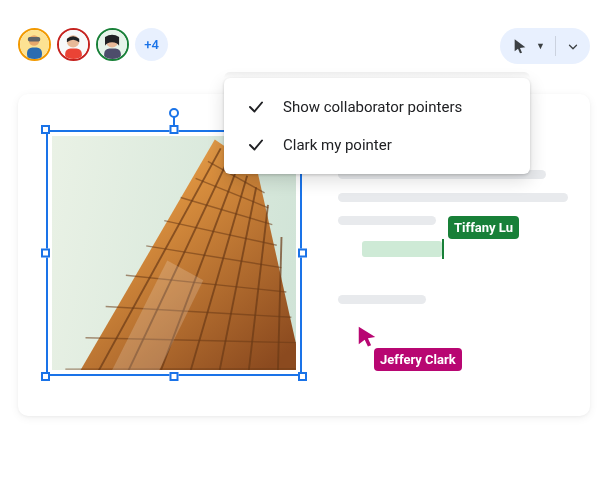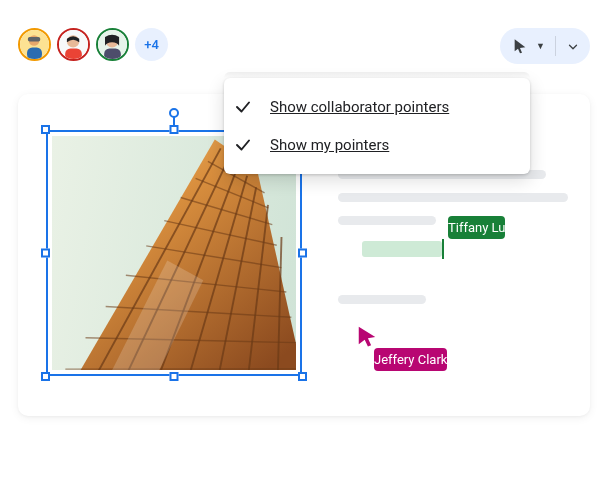--- a/index.html
+++ b/index.html
@@ -186,25 +186,25 @@
       background: #ceead6;
       border-radius: 3px;
     }
     .edit-caret {
       width: 2px;
       height: 20px;
       background: #188038;
     }
     .name-tag {
       position: absolute;
-      padding: 4px 0;
+      padding: 4px 6px;
       border-radius: 4px;
       color: #fff;
       font-size: 13px;
-      font-weight: 400;
+      font-weight: 700;
       white-space: nowrap;
     }
     .tag-tiffany {
       background: #188038;
       left: 448px;
       top: 216px;
     }
 
     
     .collab-cursor {
@@ -242,25 +242,24 @@
       right: 0;
       height: 6px;
       background: linear-gradient(to bottom, rgba(0,0,0,0.12), rgba(0,0,0,0));
       border-radius: 6px 6px 0 0;
       opacity: 0.5;
     }
     .menu-item {
       display: flex;
       align-items: flex-end;
       gap: 18px;
-      padding: 10px 10px;
+      padding: 10px 23px;
       font-size: 15px;
       color: #202124;
       cursor: pointer;
-      text-decoration: underline;
     }
     .menu-item .check {
       width: 18px;
       height: 18px;
       flex-shrink: 0;
     }
   </style>
 </head>
 <body>
 
@@ -402,15 +401,15 @@
         </svg>
     </span>
     <span>Show collaborator pointers</span>
   </div>
   <div class="menu-item">
     <span class="check">
       <svg viewBox="0 0 24 24">
           <path d="M4 12 L10 18 L20 6" stroke="#202124" stroke-width="2.6" fill="none" stroke-linecap="round" stroke-linejoin="round"></path>
         </svg>
     </span>
-    <span>Show my pointers</span>
+    <span>Clark my pointer</span>
   </div>
 </div>
 
 </body></html>

